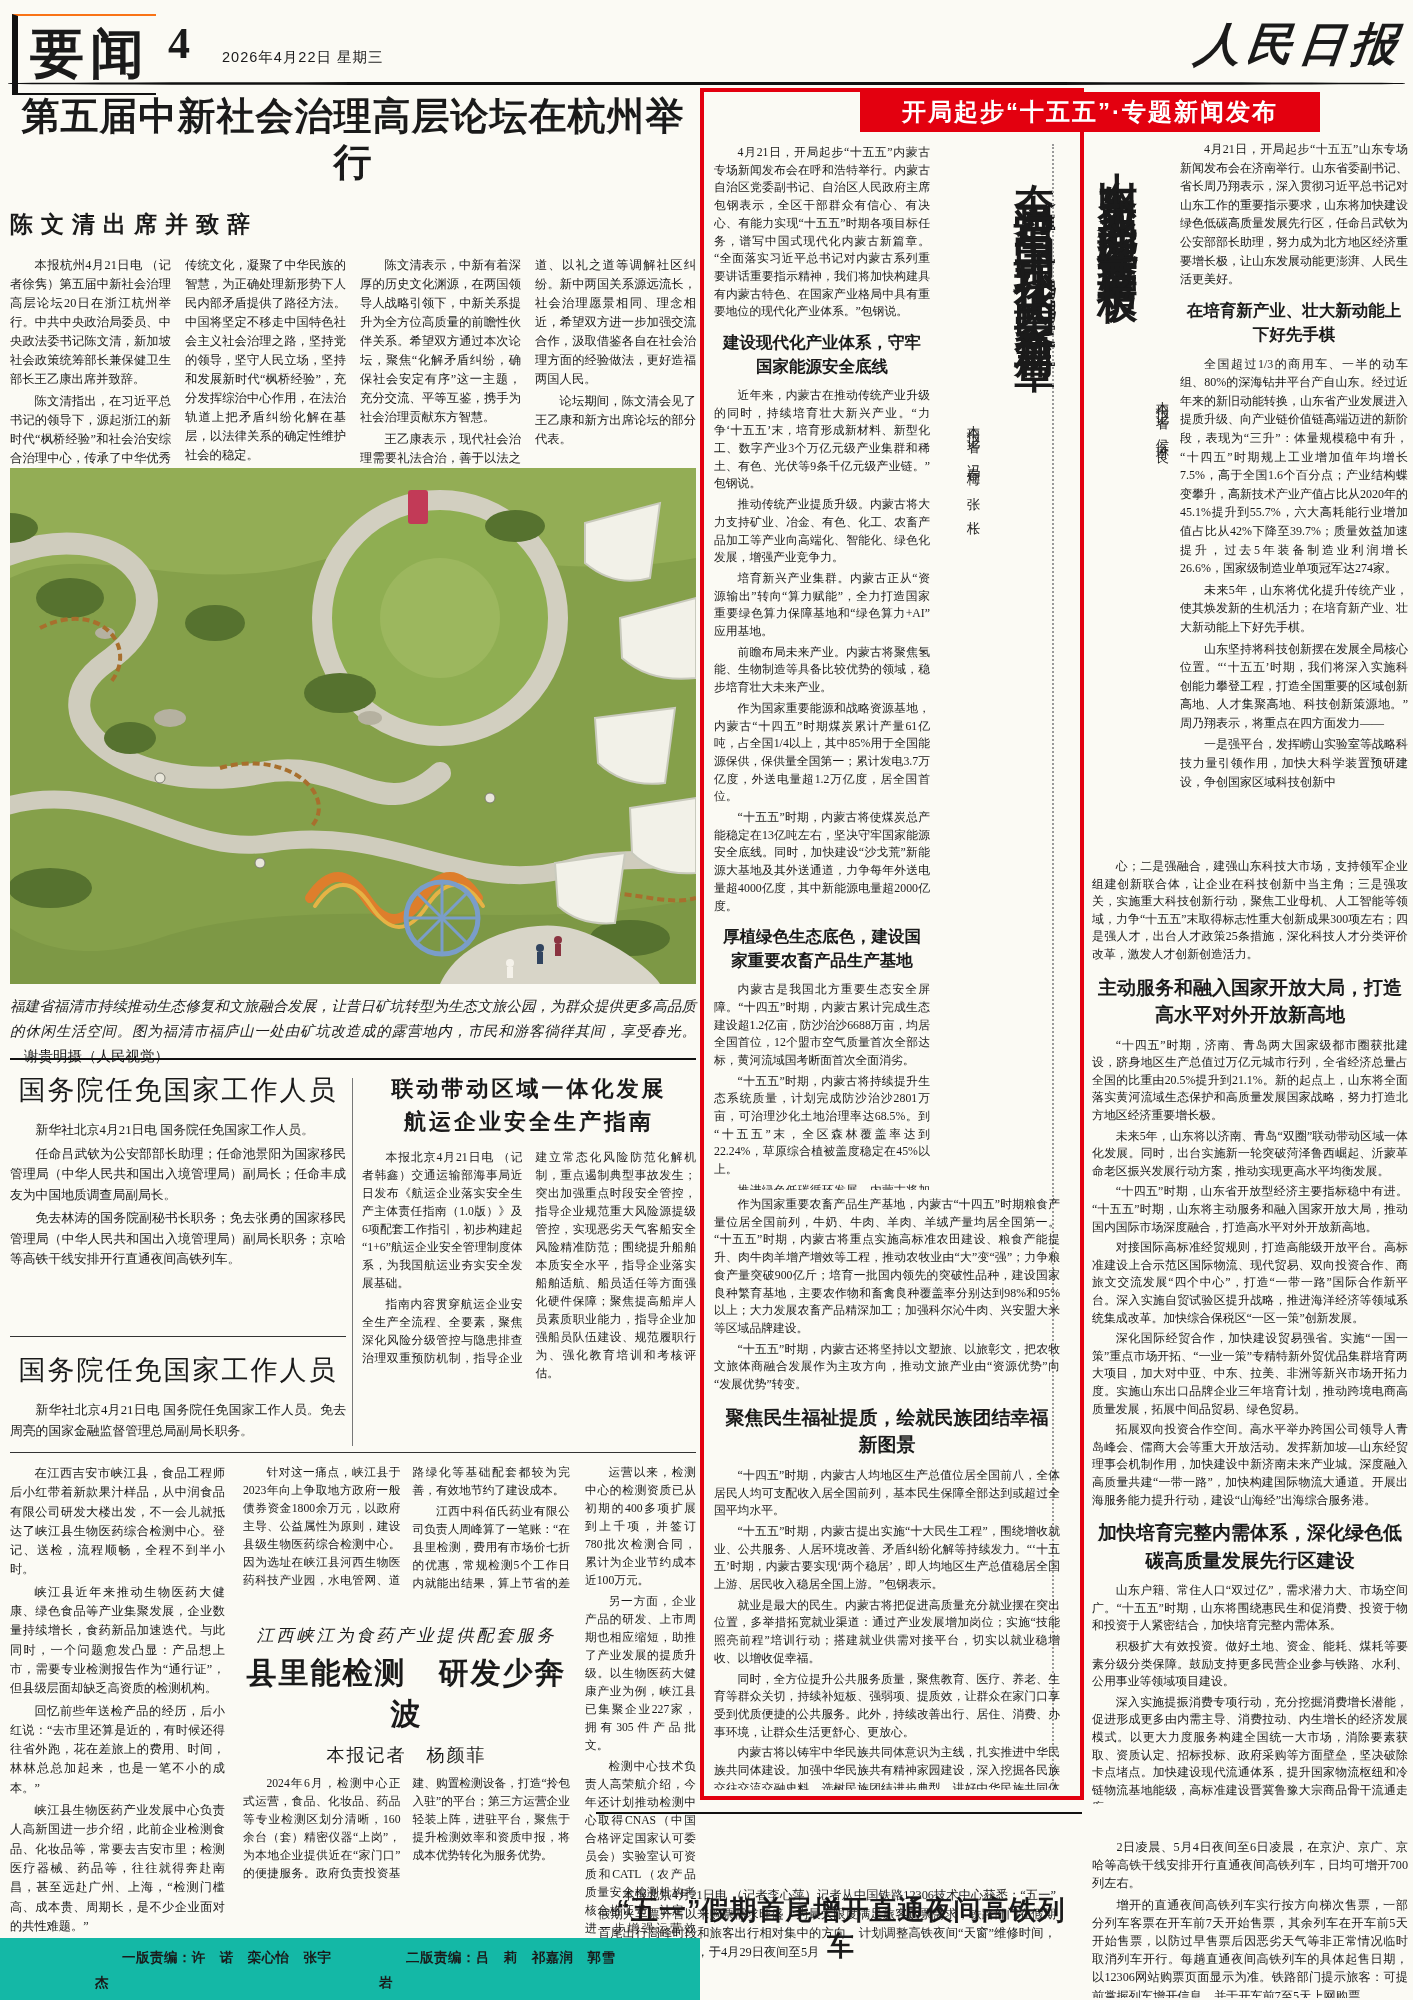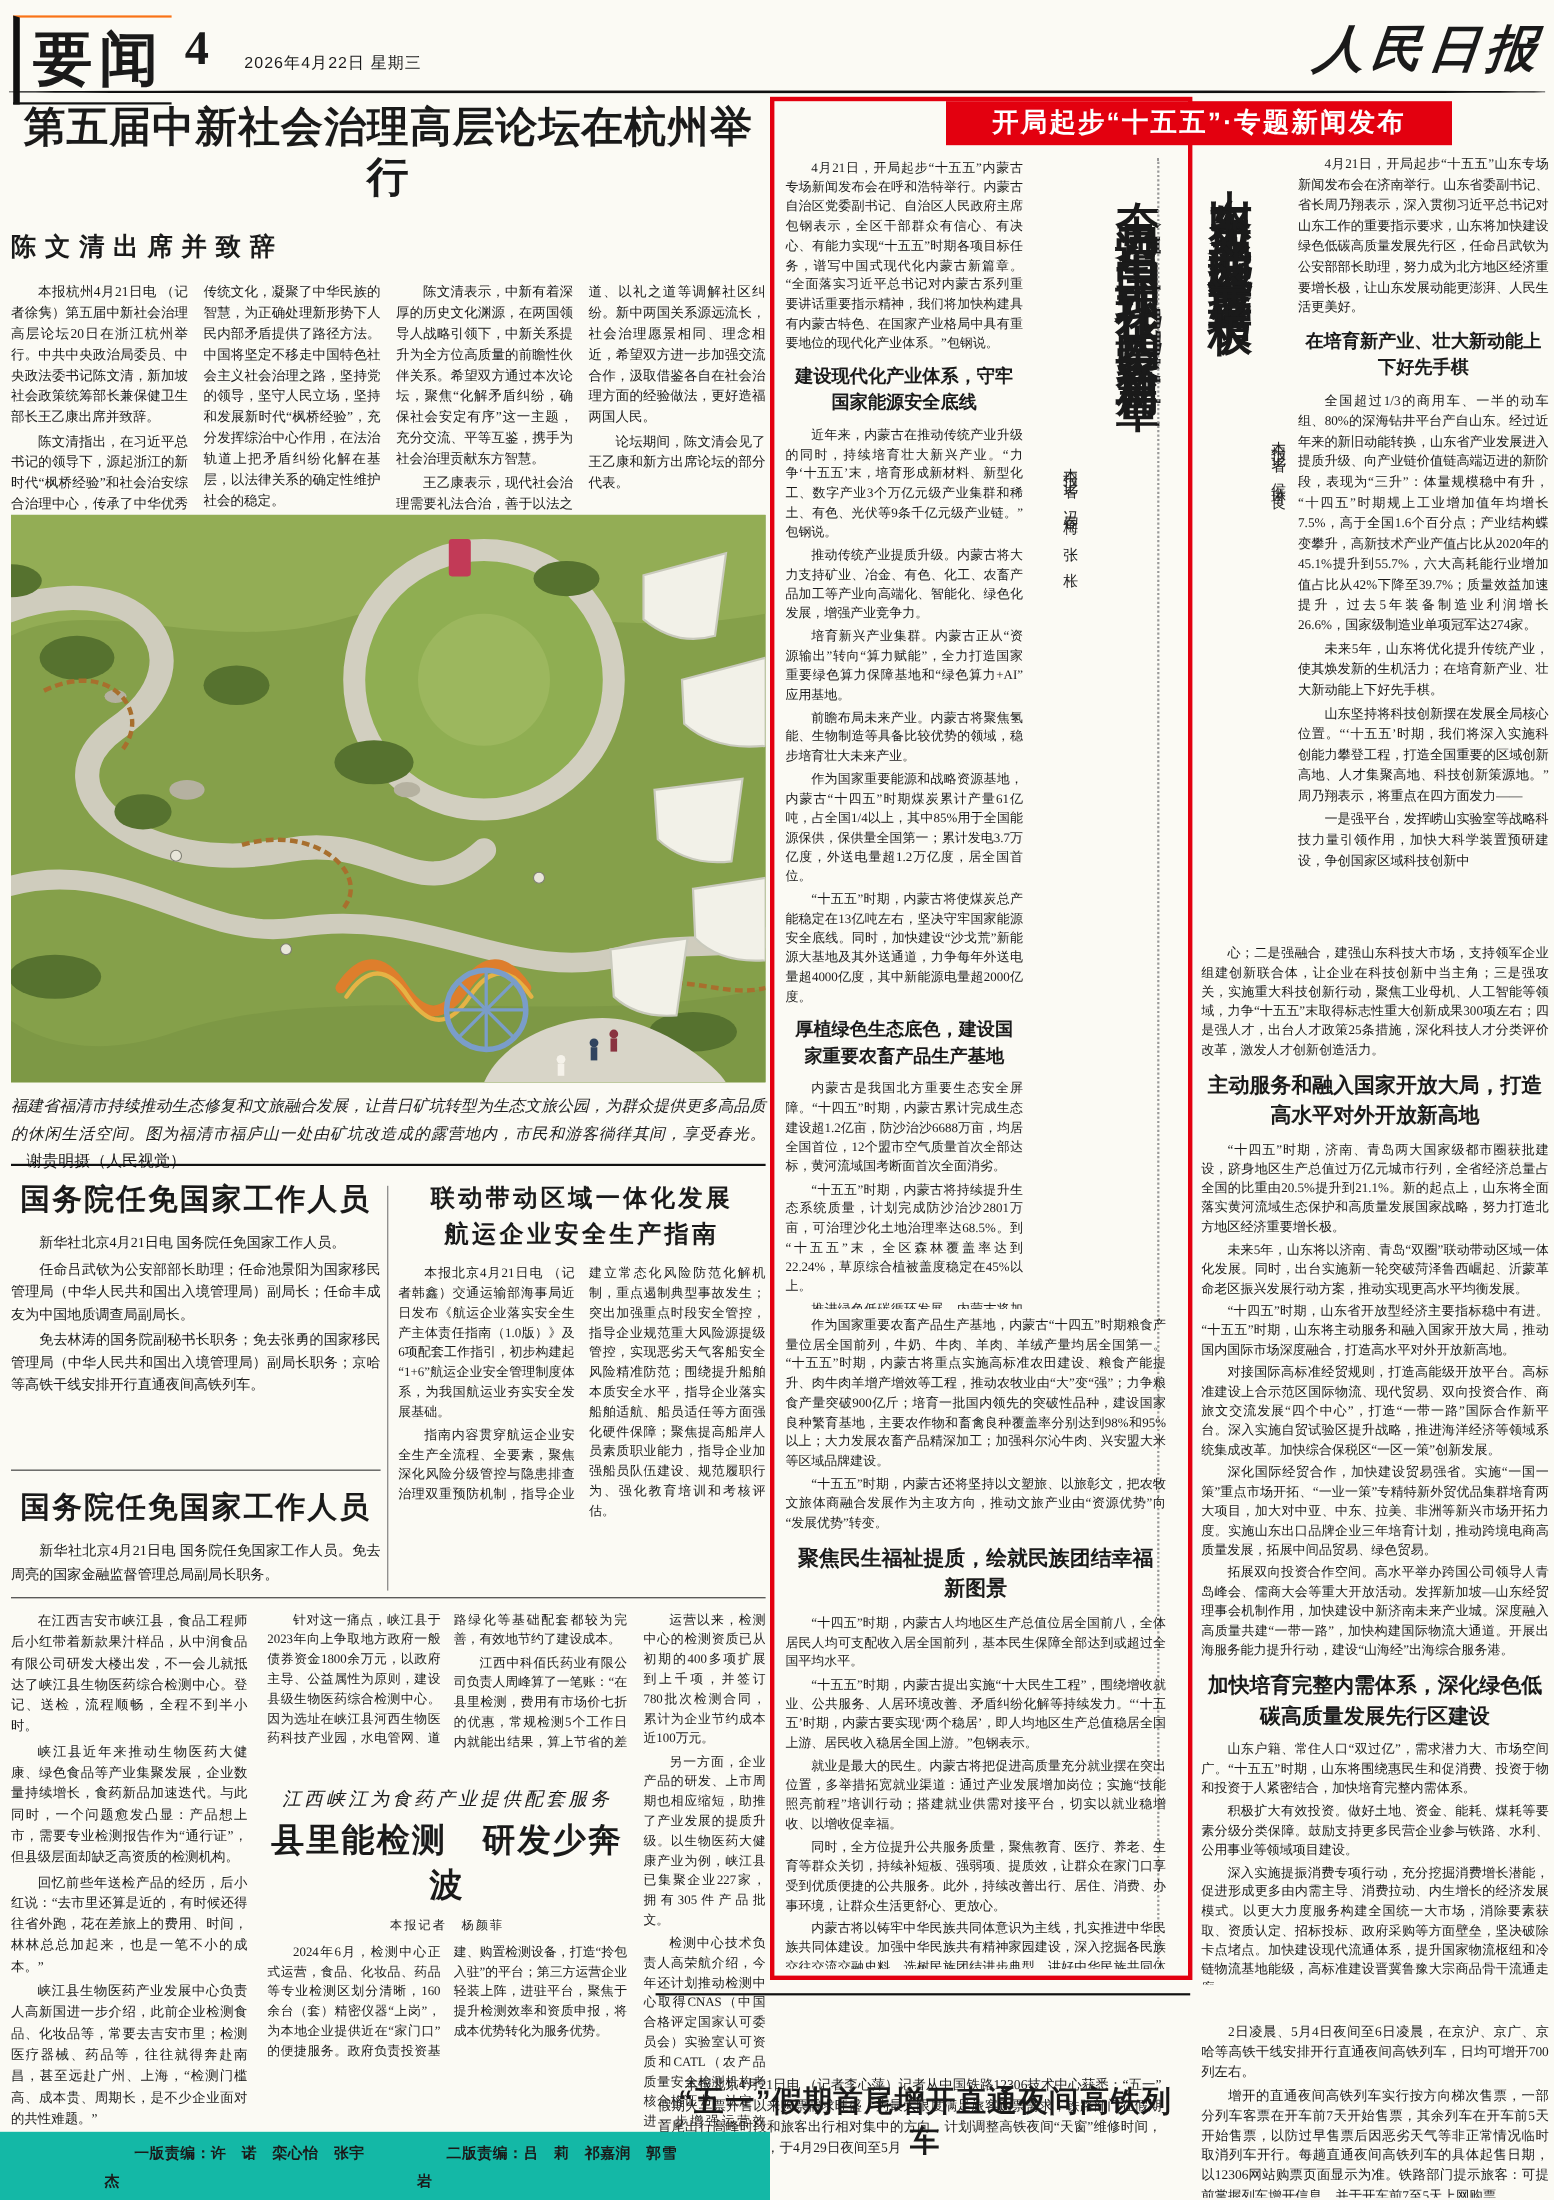--- a/index.html
+++ b/index.html
@@ -32,21 +32,21 @@
            font-size:12.3px;line-height:19px;}
 
   
   #photo{left:10px;top:468px;width:686px;height:516px;overflow:hidden;background:#86a14b;}
   #caption{left:10px;top:994px;width:686px;font-size:14.5px;line-height:25px;
            font-style:italic;text-align:justify;}
   #caption .credit{font-style:normal;white-space:nowrap;padding-left:14px;}
   #hr1{left:10px;top:1058px;width:686px;}
 
   
-  .gwy-head{font-size:27px;font-weight:700;text-align:center;letter-spacing:2px;}
+  .gwy-head{font-size:27px;font-weight:400;text-align:center;letter-spacing:2px;}
   #gwy1{left:10px;top:1072px;width:336px;}
   #gwy1 .body,#gwy2 .body{margin-top:12px;font-size:12.8px;line-height:20.5px;}
   #gwyhr{left:10px;top:1336px;width:336px;border-top:1.5px solid #333;}
   #gwy2{left:10px;top:1352px;width:336px;}
   #vline1{left:352px;top:1078px;height:368px;}
 
   
   #jt{left:362px;top:1072px;width:334px;}
   #jt .h1,#jt .h2{font-size:22px;font-weight:bold;text-align:center;letter-spacing:3px;line-height:1.5;}
   #jt .body{margin-top:10px;height:288px;overflow:hidden;column-count:2;column-gap:13px;
@@ -54,21 +54,21 @@
   #hr2{left:10px;top:1452px;width:686px;border-top:1.5px solid #333;}
 
   
   #ft{left:10px;top:1464px;width:686px;height:472px;}
   #ft-col1{left:0;top:0;width:215px;height:472px;overflow:hidden;font-size:12.2px;line-height:19.3px;}
   #ft-mid{left:233px;top:0;width:327px;height:472px;}
   #ft-midtop{height:150px;overflow:hidden;column-count:2;column-gap:12px;font-size:11.7px;line-height:18px;}
   #ft-head{text-align:center;padding:10px 0 8px;}
   #ft-kicker{font-size:17px;letter-spacing:3px;font-style:italic;}
   #ft-title{font-size:30px;font-weight:900;letter-spacing:2px;margin-top:6px;}
-  #ft-byline{font-size:11px;margin-top:8px;letter-spacing:2px;}
+  #ft-byline{font-size:18px;margin-top:8px;letter-spacing:2px;}
   #ft-midbot{height:188px;overflow:hidden;column-count:2;column-gap:12px;font-size:11.7px;line-height:18px;}
   #ft-col4{left:575px;top:0;width:111px;height:472px;overflow:hidden;font-size:11.7px;line-height:18px;}
 
   
   #redbox{left:700px;top:88px;width:384px;height:1712px;border:4px solid #e3000f;box-sizing:border-box;}
   #banner{left:860px;top:92px;width:460px;height:40px;background:#e3000f;color:#fff;z-index:6;
           font-size:24px;font-weight:bold;text-align:center;line-height:40px;letter-spacing:2px;}
   #nmg-upper{left:714px;top:144px;width:344px;height:1046px;display:flex;justify-content:space-between;}
   #nmg-col{width:216px;height:1046px;overflow:hidden;font-size:11.8px;line-height:17.7px;}
   .vbyline{font-size:13.5px;letter-spacing:5px;color:#222;}

